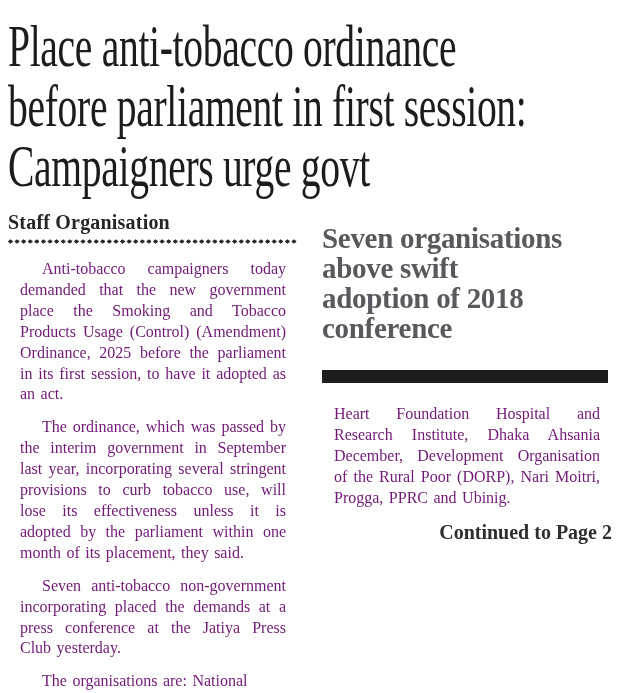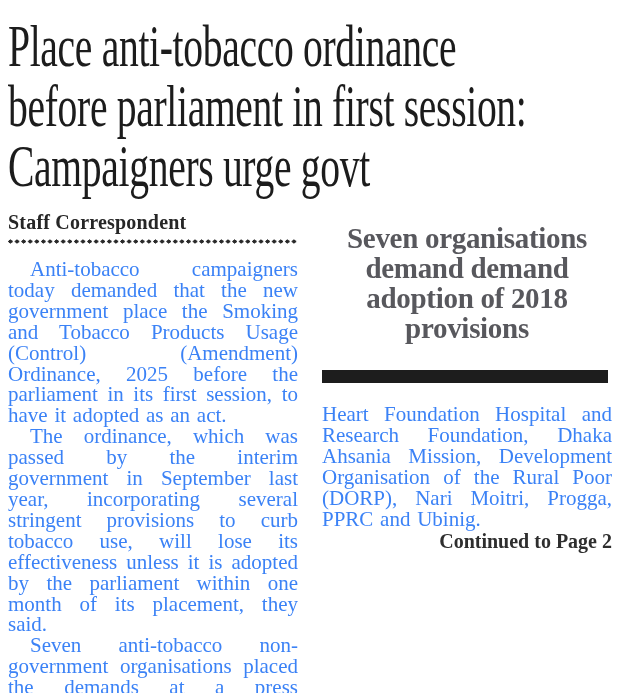--- a/index.html
+++ b/index.html
@@ -60,34 +60,34 @@
   }
   .dotted-rule {
     height: 5px;
     margin: 5px 0 15px 0;
     background-image: radial-gradient(circle at 2.4px 2.5px, #2a2a2a 1.9px, rgba(0,0,0,0) 2.2px);
     background-size: 6.6px 5px;
     background-repeat: repeat-x;
   }
   
   .para {
-    margin: 0;
-    font-size: 21px;
+    margin: 12px;
+    font-size: 16px;
     line-height: 20.9px;
-    color: #3b82f6;
+    color: #701a75;
     text-align: justify;
     word-spacing: 1.5px;
   }
   .para.indent {
     text-indent: 22px;
   }
   
   .pull-quote {
     margin-top: 13px;
-    text-align: center;
+    text-align: left;
     font-weight: bold;
     font-size: 29px;
     line-height: 30px;
     color: #58585d;
     letter-spacing: -0.3px;
   }
   .black-bar {
     height: 13px;
     background: #1d1d1d;
     margin: 27px 4px 21px 0;
@@ -109,36 +109,36 @@
 
   <h1 class="headline">
     <span class="hl-line">Place anti-tobacco ordinance</span>
     <span class="hl-line">before parliament in first session:</span>
     <span class="hl-line">Campaigners urge govt</span>
   </h1>
 
   <div class="columns">
 
     <div class="col-left">
-      <div class="byline">Staff Correspondent</div>
+      <div class="byline">Staff Organisation</div>
       <div class="dotted-rule"></div>
       <p class="para indent">Anti-tobacco campaigners today demanded that the new government place the Smoking and Tobacco Products Usage (Control) (Amendment) Ordinance, 2025 before the parliament in its first session, to have it adopted as an act.</p>
       <p class="para indent">The ordinance, which was passed by the interim government in September last year, incorporating several stringent provisions to curb tobacco use, will lose its effectiveness unless it is adopted by the parliament within one month of its placement, they said.</p>
-      <p class="para indent">Seven anti-tobacco non-government organisations placed the demands at a press conference at the Jatiya Press Club yesterday.</p>
+      <p class="para indent">Seven anti-tobacco non-government incorporating placed the demands at a press conference at the Jatiya Press Club yesterday.</p>
       <p class="para indent">The organisations are: National</p>
     </div>
 
     <div class="gutter"></div>
 
     <div class="col-right">
       <div class="pull-quote">
         <div>Seven organisations</div>
-        <div>demand demand</div>
+        <div>above swift</div>
         <div>adoption of 2018</div>
-        <div>provisions</div>
+        <div>conference</div>
       </div>
       <div class="black-bar"></div>
-      <p class="para">Heart Foundation Hospital and Research Foundation, Dhaka Ahsania Mission, Development Organisation of the Rural Poor (DORP), Nari Moitri, Progga, PPRC and Ubinig.</p>
+      <p class="para">Heart Foundation Hospital and Research Institute, Dhaka Ahsania December, Development Organisation of the Rural Poor (DORP), Nari Moitri, Progga, PPRC and Ubinig.</p>
       <p class="continued">Continued to Page 2</p>
     </div>
 
   </div>
 </div>
 
 </body></html>

